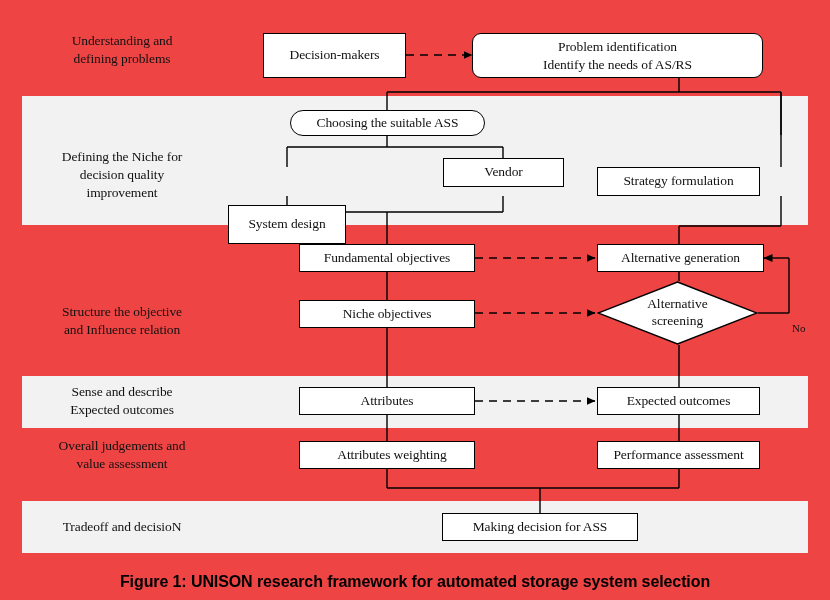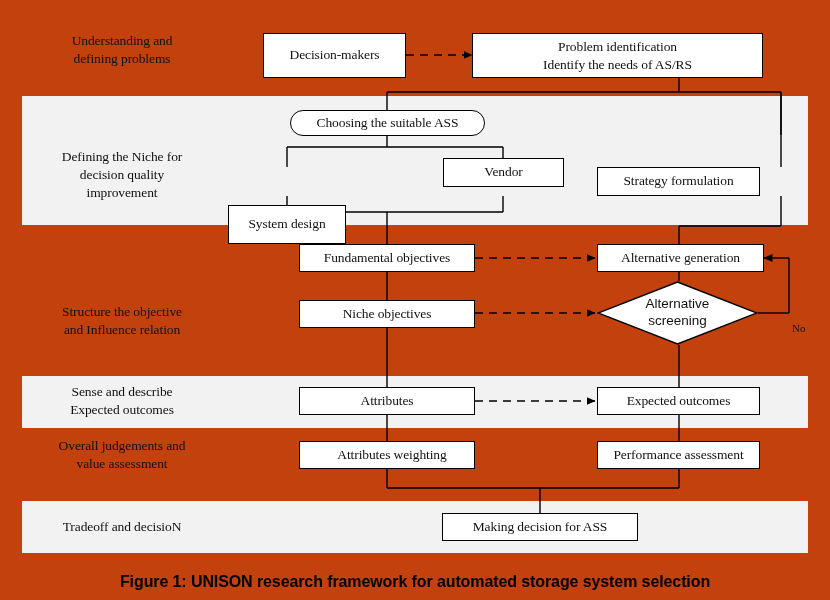--- a/index.html
+++ b/index.html
@@ -5,21 +5,21 @@
   html,body{margin:0;padding:0;}
   body{
     width:830px;height:600px;
     background:#ffffff;
     font-family:"Liberation Serif", serif;
     overflow:hidden;
   }
   #figure{
     position:relative;
     width:830px;height:600px;
-    background:#c2410c;
+    background:#ef4444;
   }
   .band{
     position:absolute;
     background:#f2f2f2;
     left:22px;
     width:786px;
   }
   .stage-label{
     position:absolute;
     text-align:center;
@@ -37,31 +37,31 @@
     display:flex;
     align-items:center;
     justify-content:center;
     text-align:center;
     font-family:"Liberation Serif", serif;
     font-size:13.5px;
     color:#111111;
     line-height:1.25;
     letter-spacing:-0.1px;
   }
-  .node.two-line{ line-height:1.3; }
+  .node.two-line{ line-height:1.3;border-radius:9px; }
   .diamond-wrap{
     position:absolute;
   }
   .diamond-wrap svg{ display:block; }
   .diamond-text{
     position:absolute;
     left:0;top:0;width:100%;height:100%;
     display:flex;align-items:center;justify-content:center;
     text-align:center;
-    font-family:Liberation Sans, sans-serif;
+    font-family:Liberation Serif, serif;
     font-size:13.5px;
     color:#111111;
     line-height:1.25;
     pointer-events:none;
   }
   .edge-label{
     position:absolute;
     font-family:Liberation Serif, serif;
     font-size:11px;
     color:#111111;

